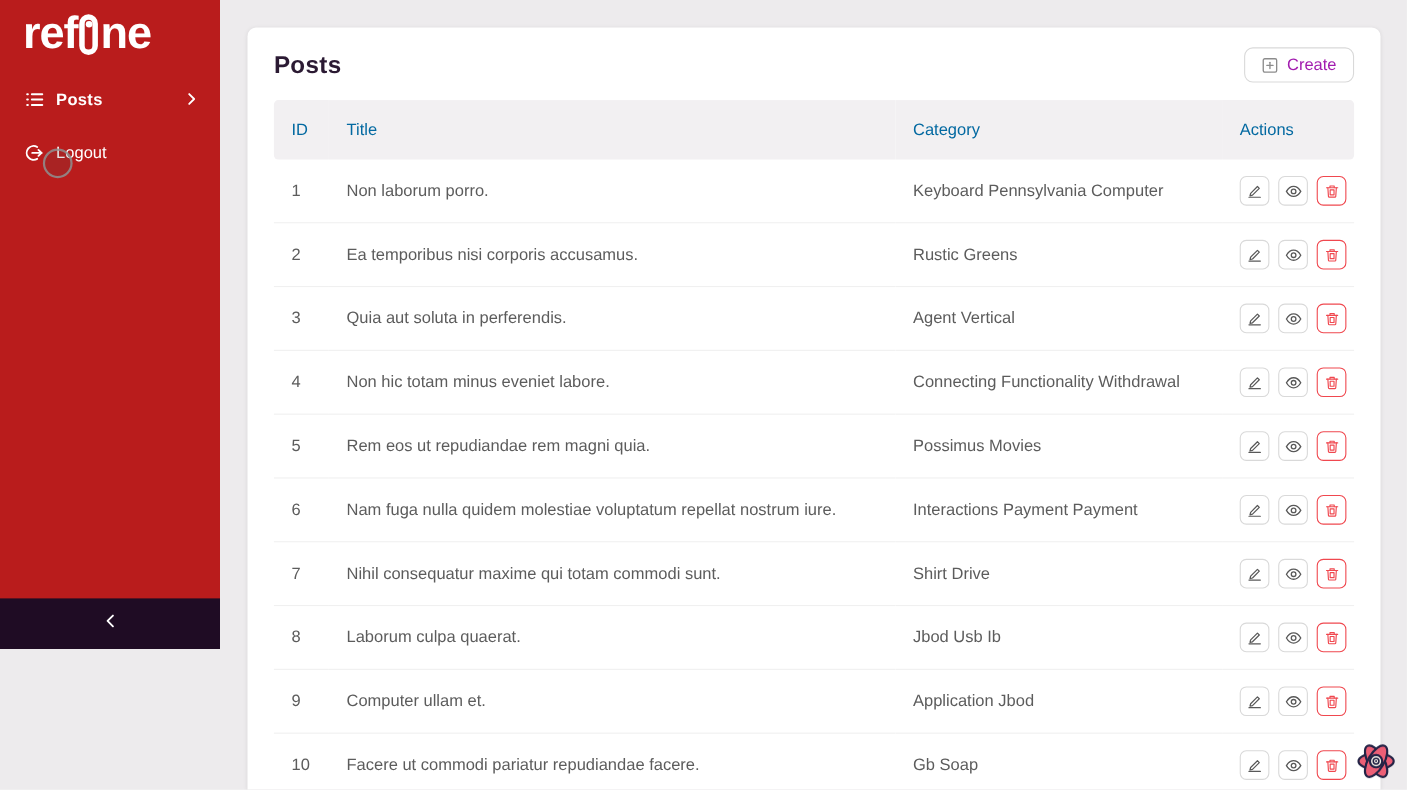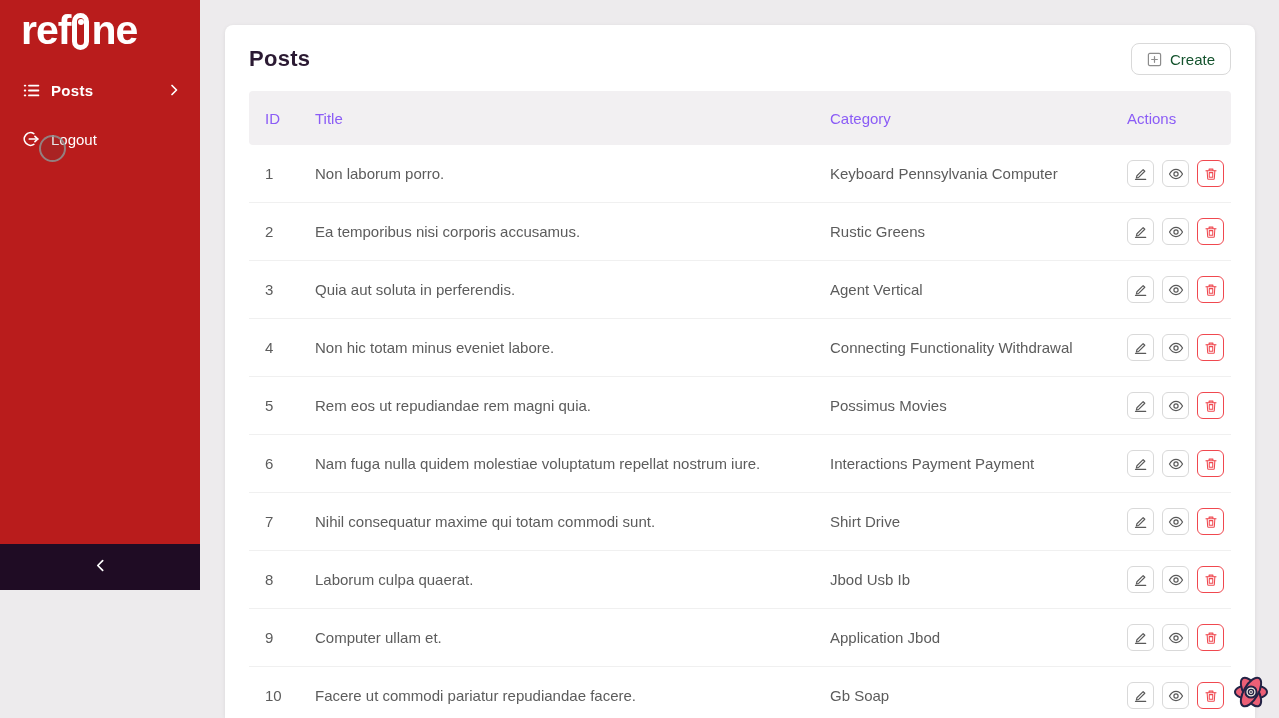--- a/index.html
+++ b/index.html
@@ -73,29 +73,29 @@
     height:36px; margin-bottom:14px;
   }
   .page-title {
     font-size:22px; font-weight:700; color:#2b1a33; letter-spacing:.3px;
   }
   .create-btn {
     display:flex; align-items:center; gap:8px;
     height:32px; padding:0 15px;
     background:#fff; border:1px solid #d9d9d9; border-radius:8px;
     font-family:"Liberation Sans", sans-serif;
-    font-size:15px; color:#14532d; cursor:pointer;
+    font-size:15px; color:#a21caf; cursor:pointer;
   }
 
   
   table { width:100%; border-collapse:collapse; table-layout:fixed; }
   th {
     background:#f2f0f2; height:54px;
     text-align:left; padding:0 16px;
-    font-size:15px; font-weight:500; color:#8b5cf6;
+    font-size:15px; font-weight:500; color:#0369a1;
   }
   th:first-child { border-radius:4px 0 0 4px; }
   th:last-child  { border-radius:0 4px 4px 0; }
   td {
     height:57px; padding:0 16px;
     font-size:15px; color:#5c5c5c;
     border-bottom:1px solid #f0f0f0;
     white-space:nowrap; overflow:hidden;
   }
   .actions-cell { display:flex; align-items:center; gap:8px; height:57px; border-bottom:none; }

